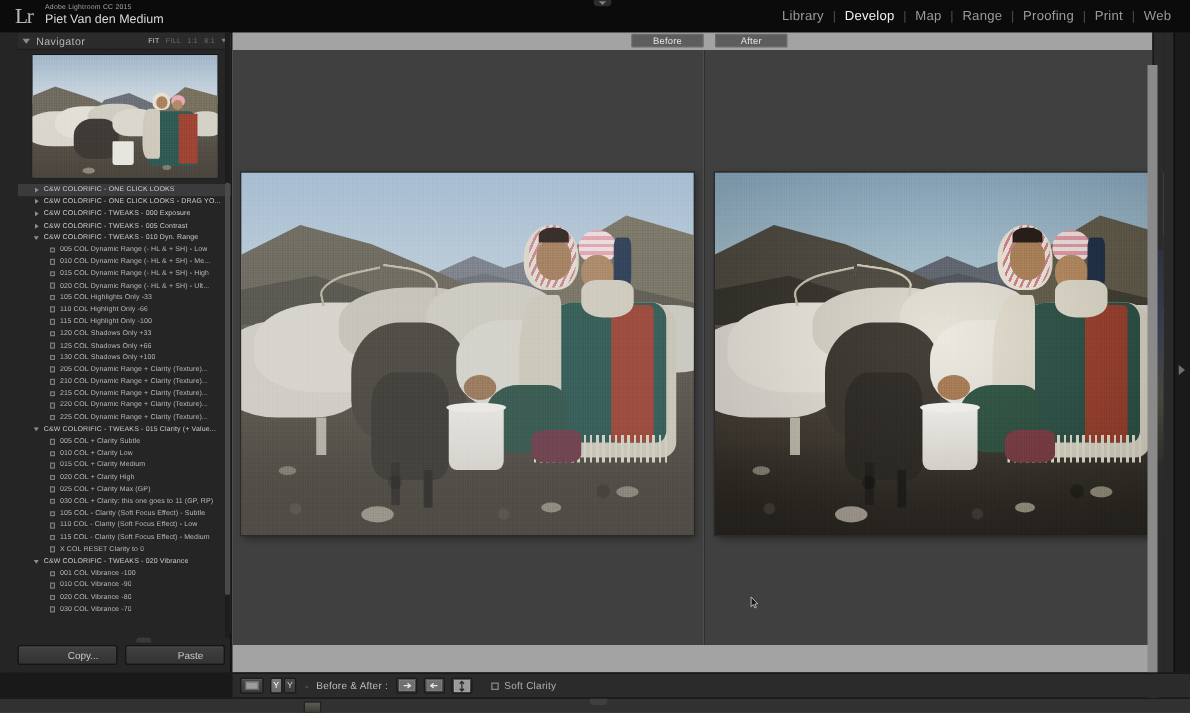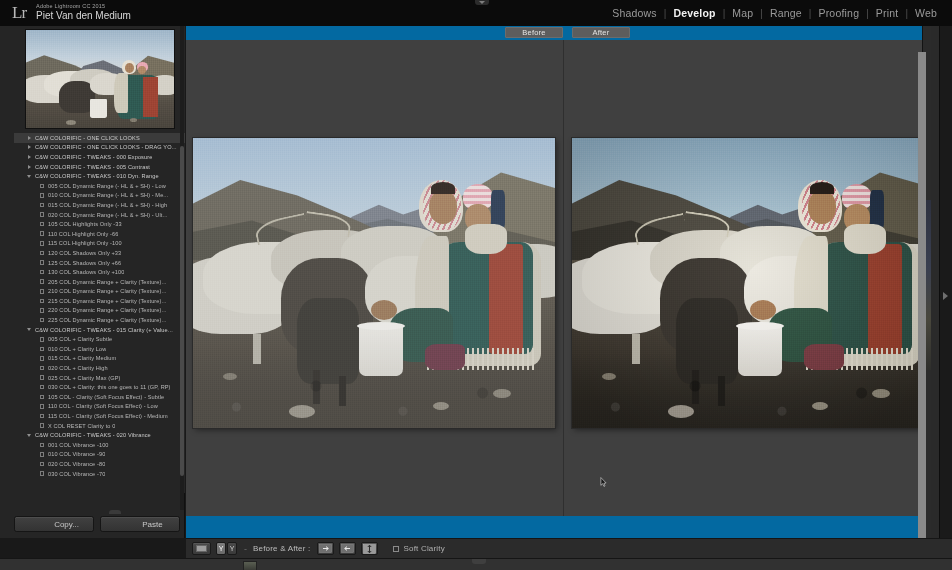--- a/index.html
+++ b/index.html
@@ -29,21 +29,21 @@
   #id-user { font-size: 10px; color: #d8d8d8; display:block; margin-top: 1px; }
 
   #module-picker {
     position: absolute; right: 8px; top: 0; height: 26px;
     display: flex; align-items: center; gap: 0;
   }
   .mod {
     font-size: 10.5px; color: #9a9a9a; padding: 0 7px; cursor: default;
     letter-spacing: .2px;
   }
-  .mod.active { color: #f2f2f2; font-weight: bold; }
+  .mod.active { color: #f2f2f2; font-weight: normal; }
   .mod-sep { color: #4f4f4f; font-size: 10px; }
 
   
   #top-nub {
     position: absolute; left: 475px; top: 0px; width: 14px; height: 5px;
     background: #2c2c2c; border-radius: 0 0 3px 3px;
   }
   #top-nub:after {
     content:""; position:absolute; left:4px; top:1px;
     border-left:3px solid transparent; border-right:3px solid transparent;
@@ -227,21 +227,21 @@
   }
   #right-sliver-art {
     position:absolute; right:21px; top:200px; width:9px; height:170px;
     background: linear-gradient(#2e3242,#3b4154 40%,#4c4a3e 70%,#2f2f2c);
     opacity:.9;
   }
 
   
   #center {
     position: absolute; left: 186px; top: 26px; right: 30px; height: 512px;
-    background: #0369a1;
+    background: #a3a3a3;
   }
   #ba-tabs {
     position: absolute; left: 0; top: 0; width: 100%; height: 14px;
   }
   .ba-tab {
     position: absolute; top: 1px; height: 11px;
     background: #5d5d5d; border: 1px solid #6c6c6c;
     display:flex; align-items:center; justify-content:center;
     font-size: 7.5px; color: #e4e4e4; letter-spacing:.2px;
     border-radius: 1px;
@@ -329,21 +329,21 @@
   <div id="topbar">
     <div id="logo-block">
       <div id="lr-logo">Lr</div>
       <div id="id-plate">
         <span id="id-app">Adobe Lightroom CC 2015</span>
         <span id="id-user">Piet Van den Medium</span>
       </div>
     </div>
 
     <div id="module-picker">
-      <span class="mod">Shadows</span>
+      <span class="mod">Library</span>
       <span class="mod-sep">|</span>
       <span class="mod active">Develop</span>
       <span class="mod-sep">|</span>
       <span class="mod">Map</span>
       <span class="mod-sep">|</span>
       <span class="mod">Range</span>
       <span class="mod-sep">|</span>
       <span class="mod">Proofing</span>
       <span class="mod-sep">|</span>
       <span class="mod">Print</span>
@@ -354,20 +354,31 @@
   <div id="top-nub"></div>
 
   <div id="left-edge">
     <div id="left-edge-arrow"></div>
   </div>
 
   <div id="leftpanel">
 
     <div id="left-scrollarea">
 
+      <div class="panel-head">
+        <div class="tri"></div>
+        <span class="title">Navigator</span>
+        <div class="nav-zooms">
+          <span class="nav-zoom sel">FIT</span>
+          <span class="nav-zoom">FILL</span>
+          <span class="nav-zoom">1:1</span>
+          <span class="nav-zoom">8:1</span>
+          <span class="nav-chev"></span>
+        </div>
+      </div>
 
       <div id="navigator-body">
         <div id="nav-thumb" class="photo">
 
           <div class="ph-sky" style="height:40%;background:linear-gradient(#9fb6c9,#c3d1dc 70%,#cfd6d9);"></div>
 
           <div class="ph-mtn-l" style="left:-6px;top:18%;width:95px;height:42px;background:#6e6a5e;clip-path:polygon(0 100%,0 42%,26% 18%,58% 42%,100% 86%,100% 100%);"></div>
           <div class="ph-mtn-c" style="left:46px;top:28%;width:66px;height:24px;background:#6b6f77;clip-path:polygon(0 100%,18% 36%,48% 12%,78% 48%,100% 100%);"></div>
           <div class="ph-mtn-r" style="right:-8px;top:20%;width:62px;height:38px;background:#77705f;clip-path:polygon(0 100%,14% 58%,46% 16%,100% 40%,100% 100%);"></div>
 

